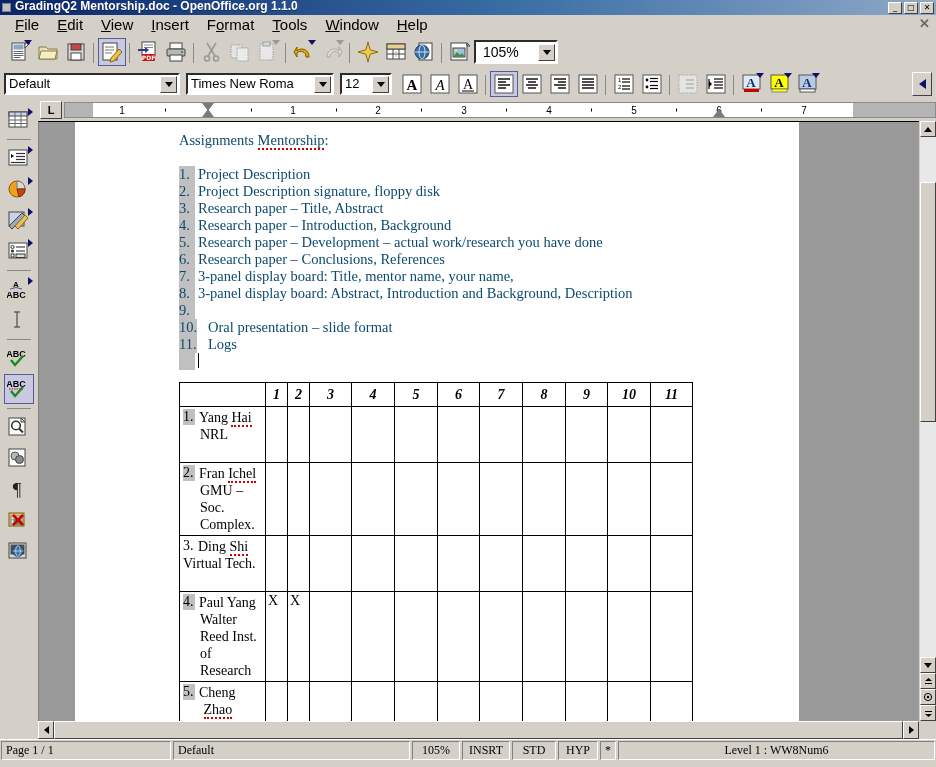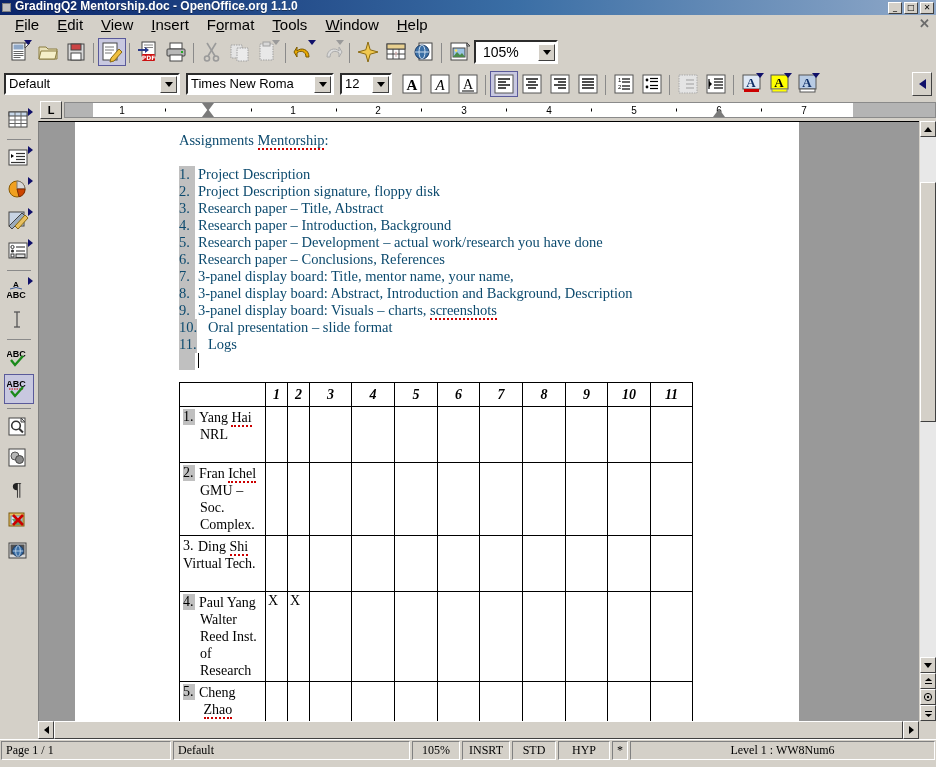--- a/index.html
+++ b/index.html
@@ -361,21 +361,21 @@
     display: flex; align-items: center;
     padding: 0 4px;
     color: #000;
     white-space: nowrap;
   }
   .sf-page { width: 170px; }
   .sf-style { width: 237px; }
   .sf-zoom { width: 48px; justify-content: center; }
   .sf-ins { width: 48px; justify-content: center; }
   .sf-sel { width: 44px; justify-content: center; }
-  .sf-hyp { width: 52px; justify-content: center; }
+  .sf-hyp { width: 40px; justify-content: center; }
   .sf-mod { width: 16px; justify-content: center; }
   .sf-level { flex: 1; justify-content: center; }
 </style>
 </head>
 <body>
 
 <div class="titlebar">
   <div class="tb-icon"></div>
   <div class="tb-text">GradingQ2 Mentorship.doc - OpenOffice.org 1.1.0</div>
   <div class="tb-btns">
@@ -964,21 +964,20 @@
                 <li>
                     <span class="num">7.</span>
                     <span class="txt">3-panel display board: Title, mentor name, your name,</span>
                   </li>
                 <li>
                     <span class="num">8.</span>
                     <span class="txt">3-panel display board: Abstract, Introduction and Background, Description</span>
                   </li>
                 <li>
                     <span class="num">9.</span>
-                    <span class="txt">3-panel display board: Visuals – charts, <span class="spell">screenshots</span></span>
                   </li>
                 <li>
                     <span class="num wide">10.</span>
                     <span class="txt">Oral presentation – slide format</span>
                   </li>
                 <li>
                     <span class="num wide">11.</span>
                     <span class="txt">Logs</span>
                   </li>
                 <li>

